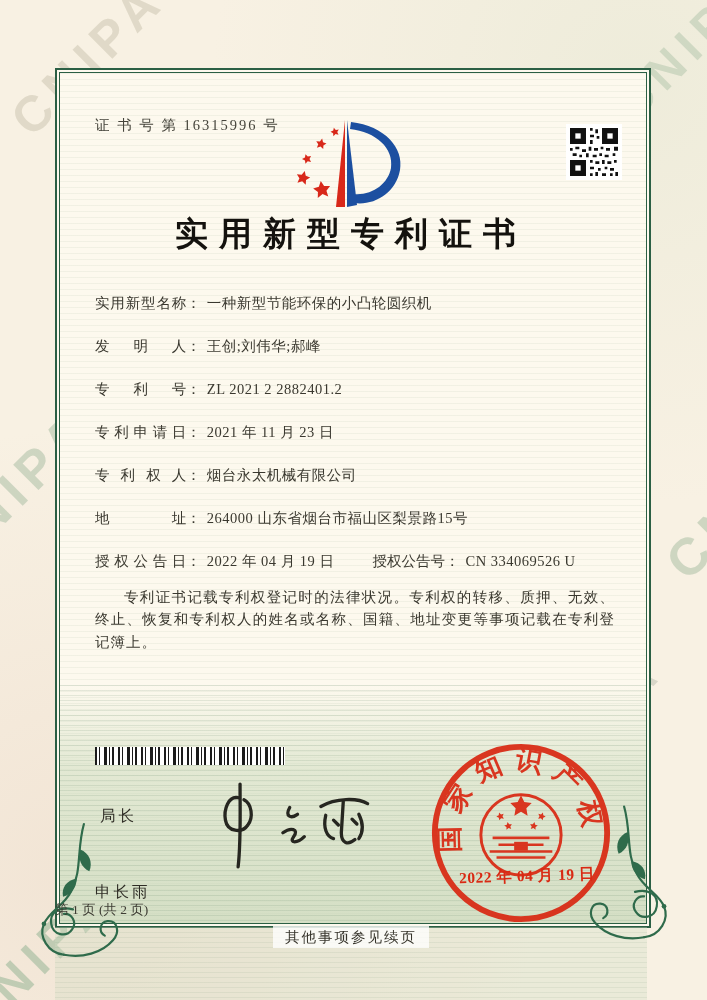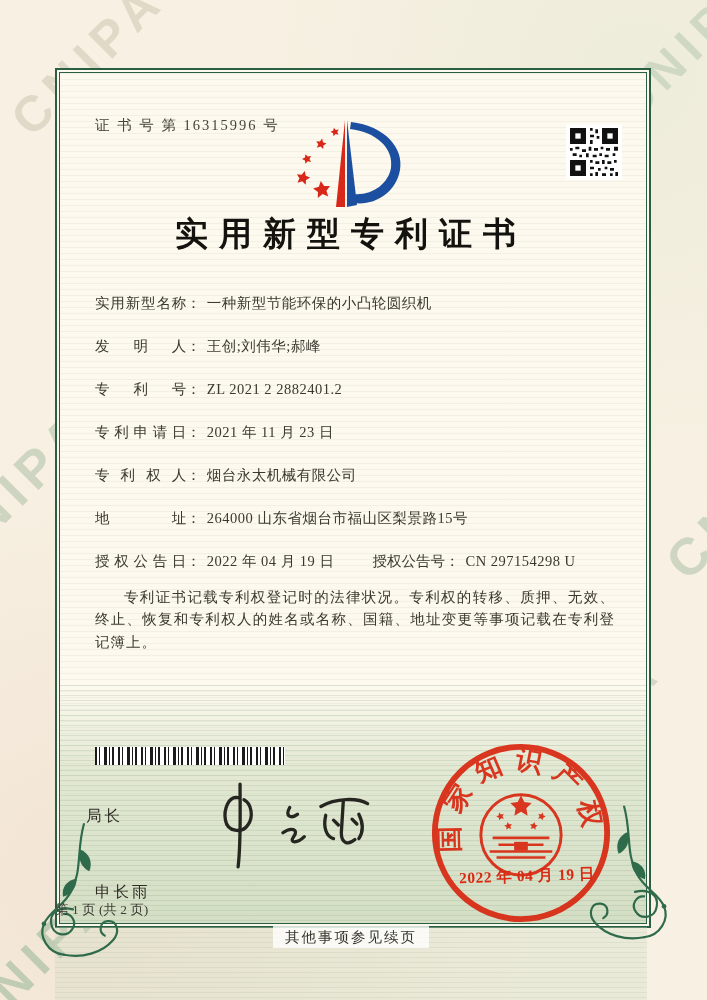--- a/index.html
+++ b/index.html
@@ -37,21 +37,21 @@
   .val{margin-left:6px;letter-spacing:.5px;}
   .pair2{margin-left:38px;}
   .body-text{left:95px;top:586px;width:520px;font-size:14.5px;line-height:22.4px;
       color:#3a382f;letter-spacing:1px;text-align:justify;}
   .body-text p{margin:0;text-indent:2em;}
   .barcode{left:95px;top:747px;width:190px;height:18px;
       background:repeating-linear-gradient(90deg,
         #1b1b1b 0 2px, #fff 2px 4px, #1b1b1b 4px 5px, #fff 5px 9px,
         #1b1b1b 9px 12px, #fff 12px 14px, #1b1b1b 14px 15px, #fff 15px 17px,
         #1b1b1b 17px 19px, #fff 19px 23px);}
-  .role{left:86px;top:806px;font-size:15.5px;letter-spacing:3px;color:#2e2c25;}
+  .role{left:100px;top:806px;font-size:15.5px;letter-spacing:3px;color:#2e2c25;}
   .name{left:95px;top:838px;font-size:15.5px;letter-spacing:3px;color:#2e2c25;margin-top:44px;}
   .sig{left:205px;top:776px;}
   .seal{left:428px;top:740px;opacity:.93;}
   .seal-date{left:436px;top:866px;width:182px;text-align:center;font-size:15.5px;
       font-weight:bold;color:#d92913;letter-spacing:.5px;transform:rotate(-2deg);}
   .pagenum{left:55px;top:901px;width:592px;text-align:left;font-size:13.5px;color:#3e3d34;}
   .footer{left:55px;top:928px;width:592px;text-align:center;font-size:14.5px;color:#37352c;}
   .footer span{background:rgba(255,255,255,.78);padding:3px 12px;letter-spacing:2px;}
   .flourish{position:absolute;pointer-events:none;}
 </style>
@@ -121,21 +121,21 @@
     <div class="row">
       <span class="lbl">专利申请日</span><span>：</span><span class="val">2021 年 11 月 23 日</span>
     </div>
     <div class="row">
       <span class="lbl">专利权人</span><span>：</span><span class="val">烟台永太机械有限公司</span>
     </div>
     <div class="row">
       <span class="lbl">地址</span><span>：</span><span class="val">264000 山东省烟台市福山区梨景路15号</span>
     </div>
     <div class="row">
-      <span class="lbl">授权公告日</span><span>：</span><span class="val">2022 年 04 月 19 日</span><span class="pair2">授权公告号</span><span>：</span><span class="val">CN 297154298 U</span>
+      <span class="lbl">授权公告日</span><span>：</span><span class="val">2022 年 04 月 19 日</span><span class="pair2">授权公告号</span><span>：</span><span class="val">CN 334069526 U</span>
     </div>
   </div>
 
   <div class="abs body-text">
     <p>专利证书记载专利权登记时的法律状况。专利权的转移、质押、无效、终止、恢复和专利权人的姓名或名称、国籍、地址变更等事项记载在专利登记簿上。</p>
   </div>
 
   <div class="abs barcode"></div>
 
   <div class="abs role">局长</div>

